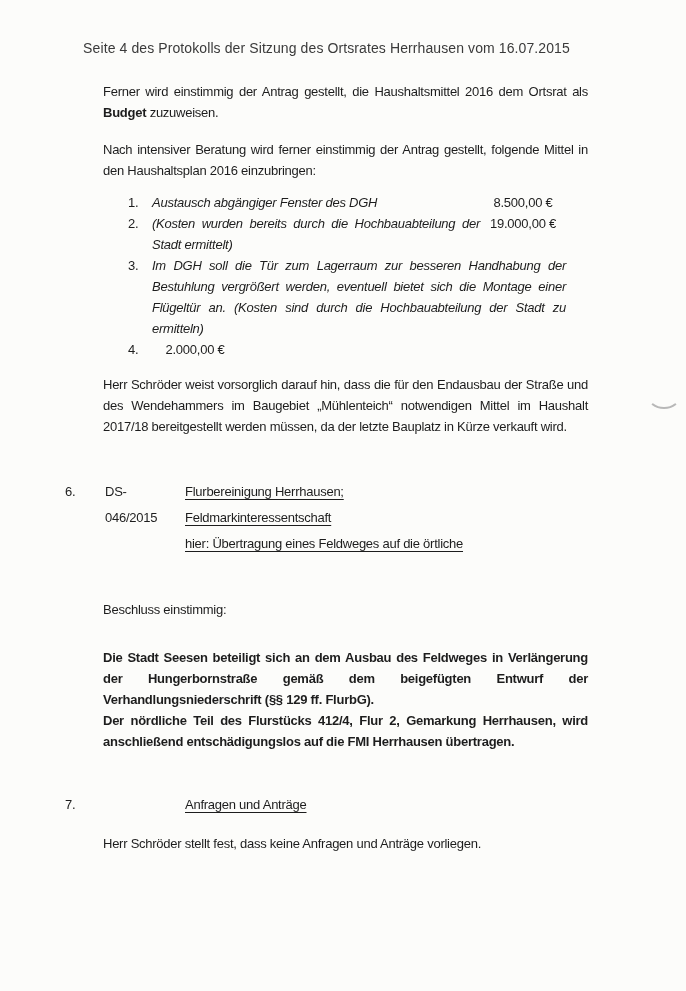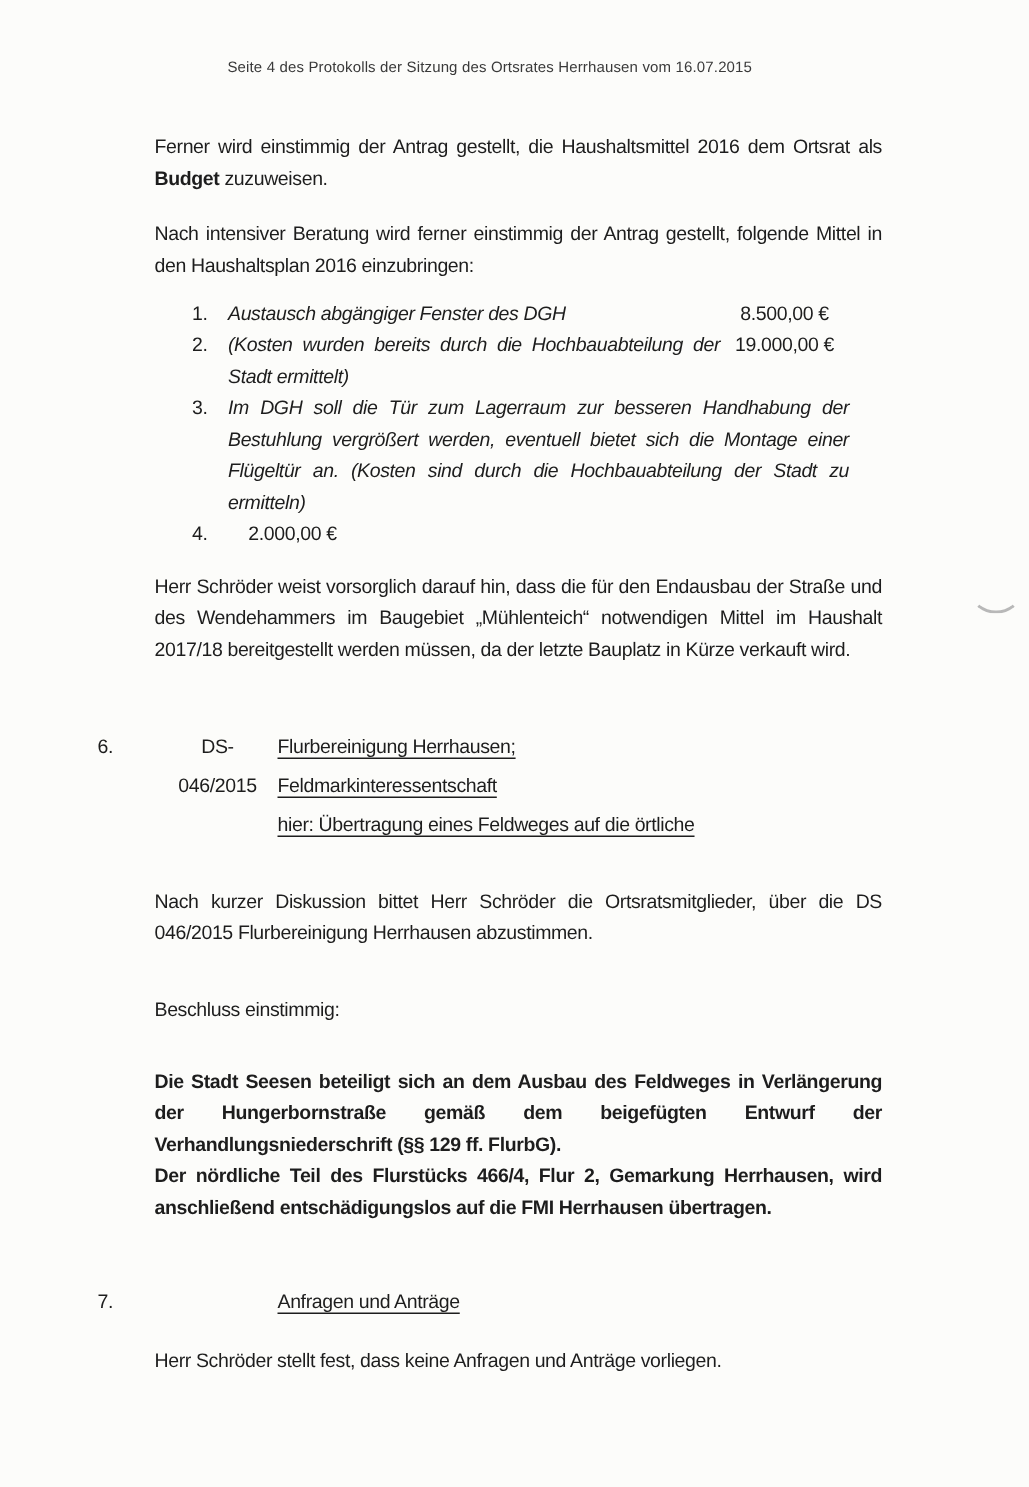--- a/index.html
+++ b/index.html
@@ -15,33 +15,33 @@
   .page {
     position: relative;
     width: 686px;
     height: 991px;
     box-sizing: border-box;
     padding: 0 98px 0 65px;
   }
   .scan-header {
     margin-top: 40px;
     text-align: center;
-    font-size: 10px;
+    font-size: 14px;
     letter-spacing: 0.1px;
     color: #3a3a3a;
   }
   .para {
     margin-left: 38px;
     font-size: 13px;
     letter-spacing: -0.25px;
     line-height: 21px;
     text-align: justify;
   }
   .b { font-weight: bold; }
-  .p1 { margin-top: 36px; }
+  .p1 { margin-top: 25px; }
   .p2 { margin-top: 16px; }
   .budget-list { margin-top: 11px; }
   .budget-row {
     display: flex;
     margin-left: 63px;
     padding-right: 22px;
     font-size: 13px;
     letter-spacing: -0.25px;
     line-height: 21px;
   }
@@ -51,31 +51,31 @@
   .p-schroeder { margin-top: 14px; }
   .agenda-item {
     display: flex;
     font-size: 13px;
     letter-spacing: -0.25px;
     line-height: 26px;
     align-items: flex-start;
   }
   .agenda-item.first { margin-top: 42px; }
   .agenda-num { width: 40px; flex: 0 0 auto; }
-  .agenda-ref { width: 80px; flex: 0 0 auto; text-align: center; }
+  .agenda-ref { width: 80px; flex: 0 0 auto; }
   .agenda-ref div { line-height: 26px; }
   .agenda-title { flex: 1 1 auto; }
   .agenda-title .tl {
     text-decoration: underline;
     text-underline-offset: 3px;
     text-decoration-thickness: 1px;
   }
   .p-i6a { margin-top: 14px; }
   .p-i6b { margin-top: 27px; }
-  .p-beschluss { margin-top: 30px; }
+  .p-beschluss { margin-top: 42px; }
   .p-bold1 { margin-top: 27px; }
   .p-bold2 { margin-top: 0; }
   .agenda-item.seven { margin-top: 40px; }
   .p-i7 { margin-top: 15px; }
   .scan-arc {
     position: absolute;
     left: 647px;
     top: 341px;
     width: 30px;
     height: 24px;
@@ -134,27 +134,26 @@
       <div>046/2015</div>
     </div>
     <div class="agenda-title">
       <div><span class="tl">Flurbereinigung Herrhausen;</span></div>
       <div><span class="tl">Feldmarkinteressentschaft</span></div>
       <div><span class="tl">hier: Übertragung eines Feldweges auf die örtliche</span></div>
     </div>
   </div>
 
 
-  <div class="para p-i6b">Nach kurzer Diskussion bittet Herr Schröder die Ortsratsmitglieder, über die DS 046/2015 Flurbereinigung Herrhausen abzustimmen.</div>
 
   <div class="para p-beschluss">Beschluss einstimmig:</div>
 
   <div class="para b p-bold1">Die Stadt Seesen beteiligt sich an dem Ausbau des Feldweges in Verlängerung der Hungerbornstraße gemäß dem beigefügten Entwurf der Verhandlungsniederschrift (§§ 129 ff. FlurbG).</div>
 
-  <div class="para b p-bold2">Der nördliche Teil des Flurstücks 466/4, Flur 2, Gemarkung Herrhausen, wird anschließend entschädigungslos auf die FMI Herrhausen übertragen.</div>
+  <div class="para b p-bold2">Der nördliche Teil des Flurstücks 412/4, Flur 2, Gemarkung Herrhausen, wird anschließend entschädigungslos auf die FMI Herrhausen übertragen.</div>
 
   <div class="agenda-item seven">
     <div class="agenda-num">7.</div>
     <div class="agenda-ref"></div>
     <div class="agenda-title">
       <span class="tl">Anfragen und Anträge</span>
     </div>
   </div>
 
   <div class="para p-i7">Herr Schröder stellt fest, dass keine Anfragen und Anträge vorliegen.</div>

